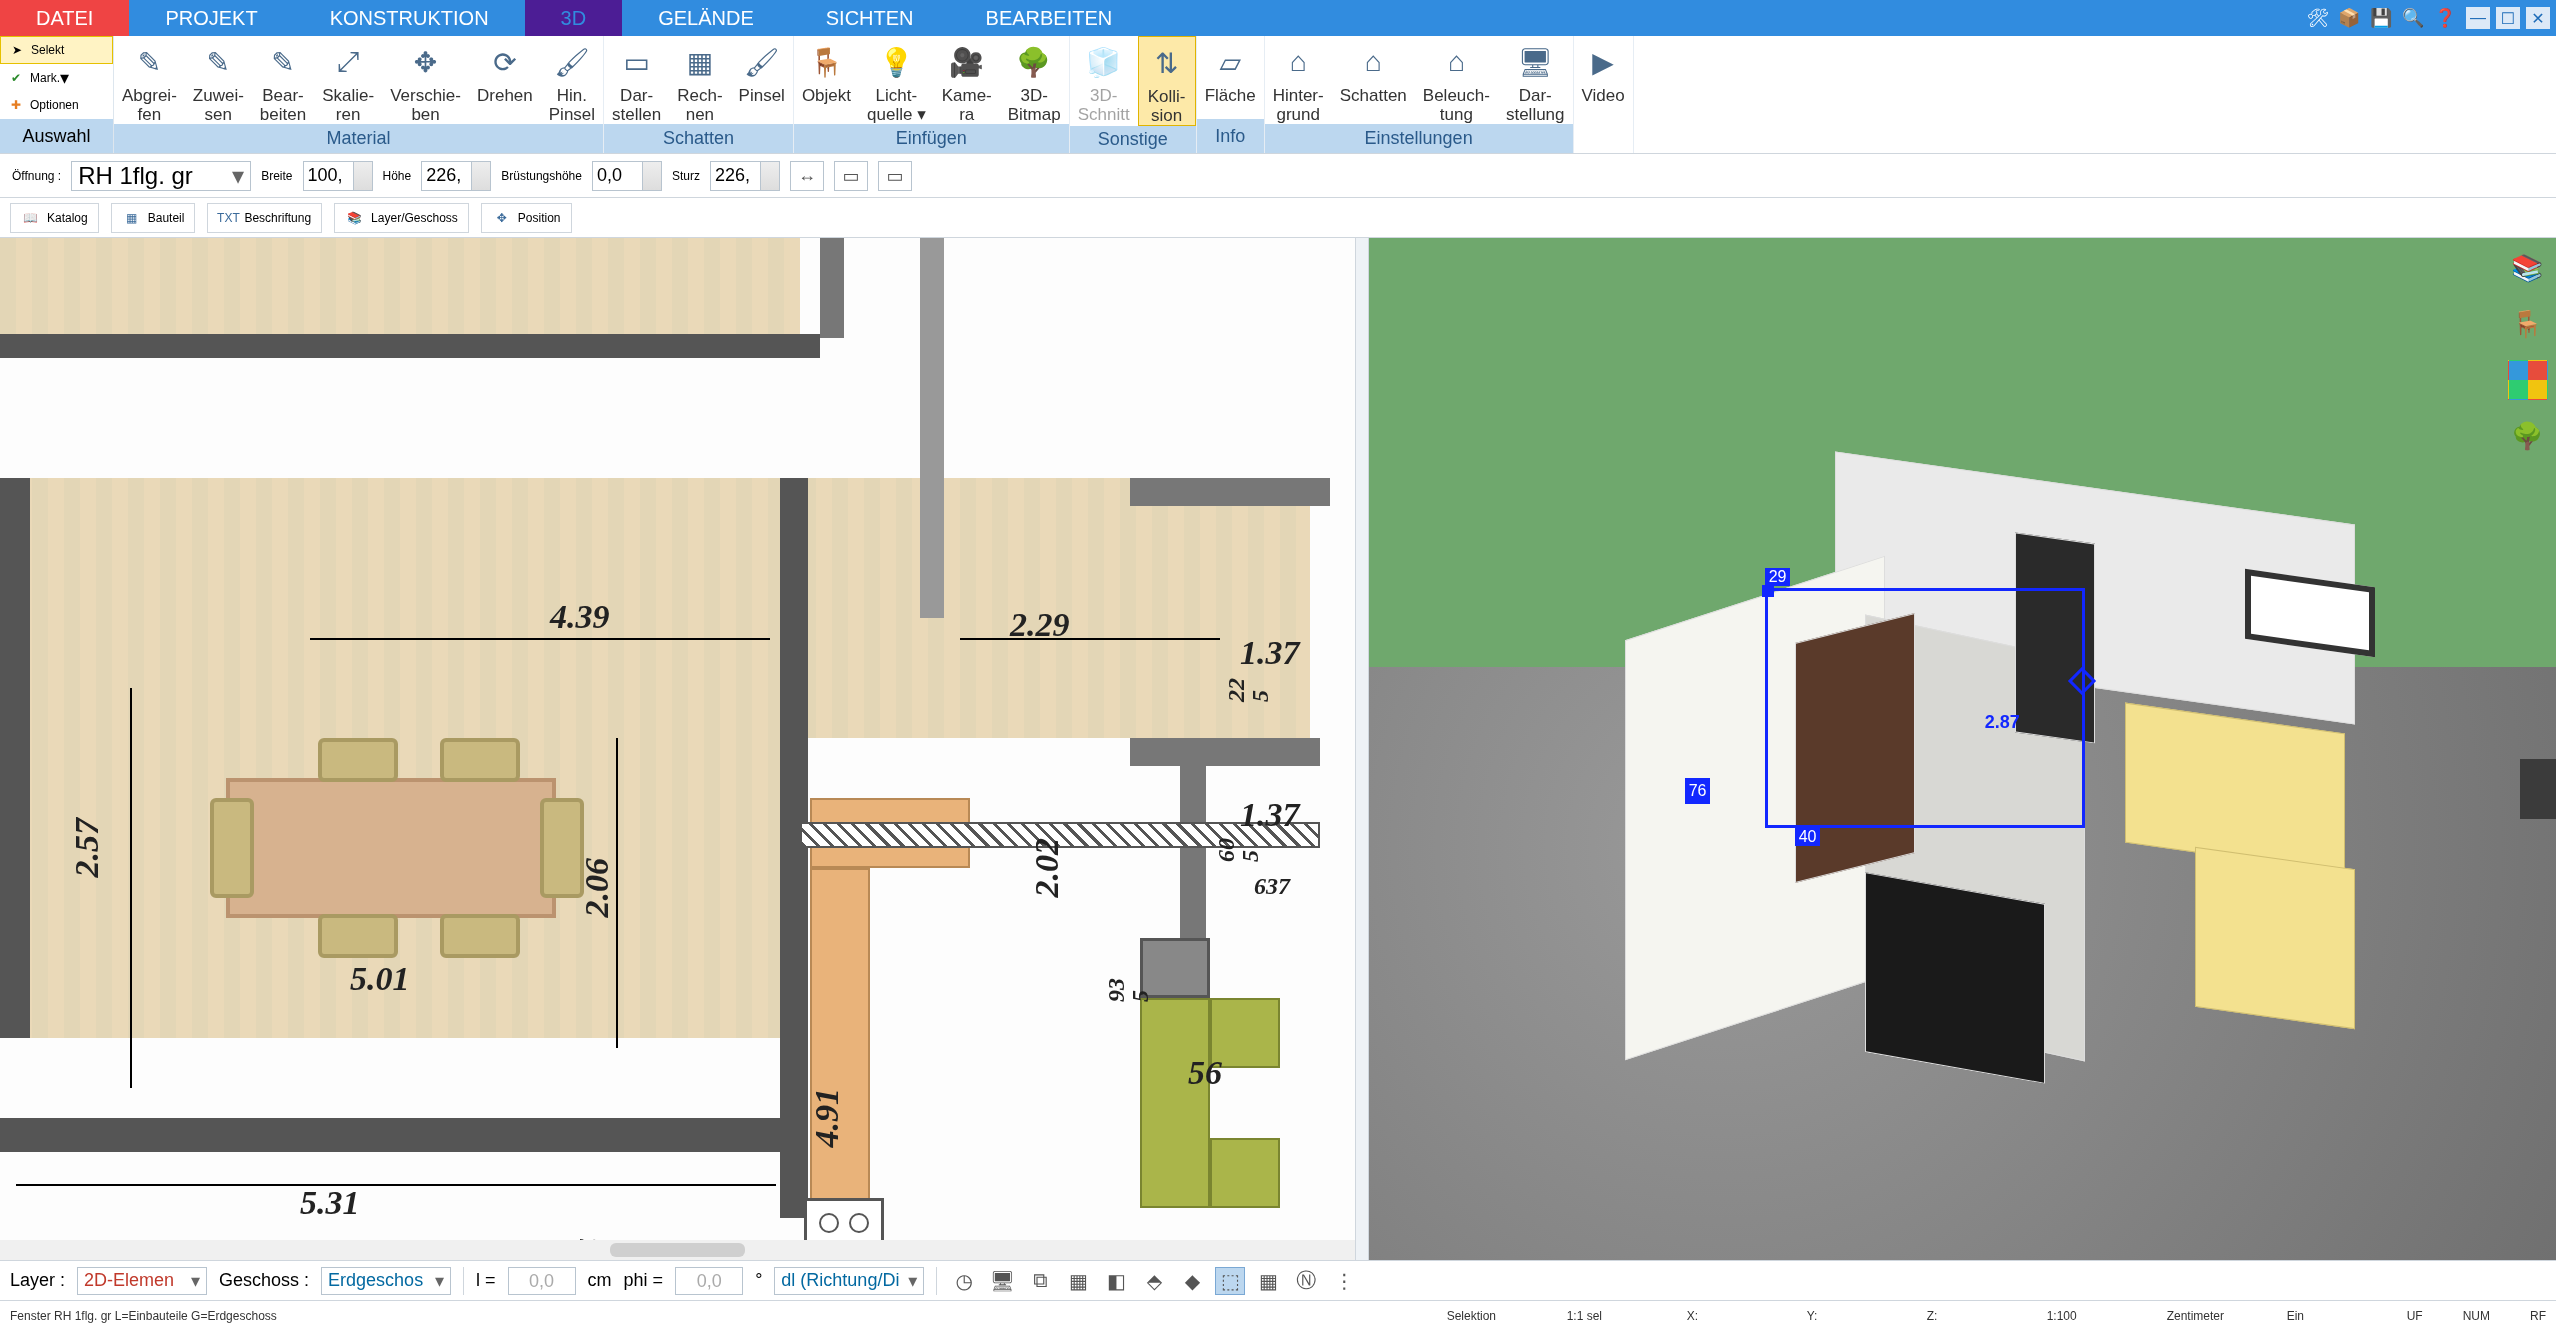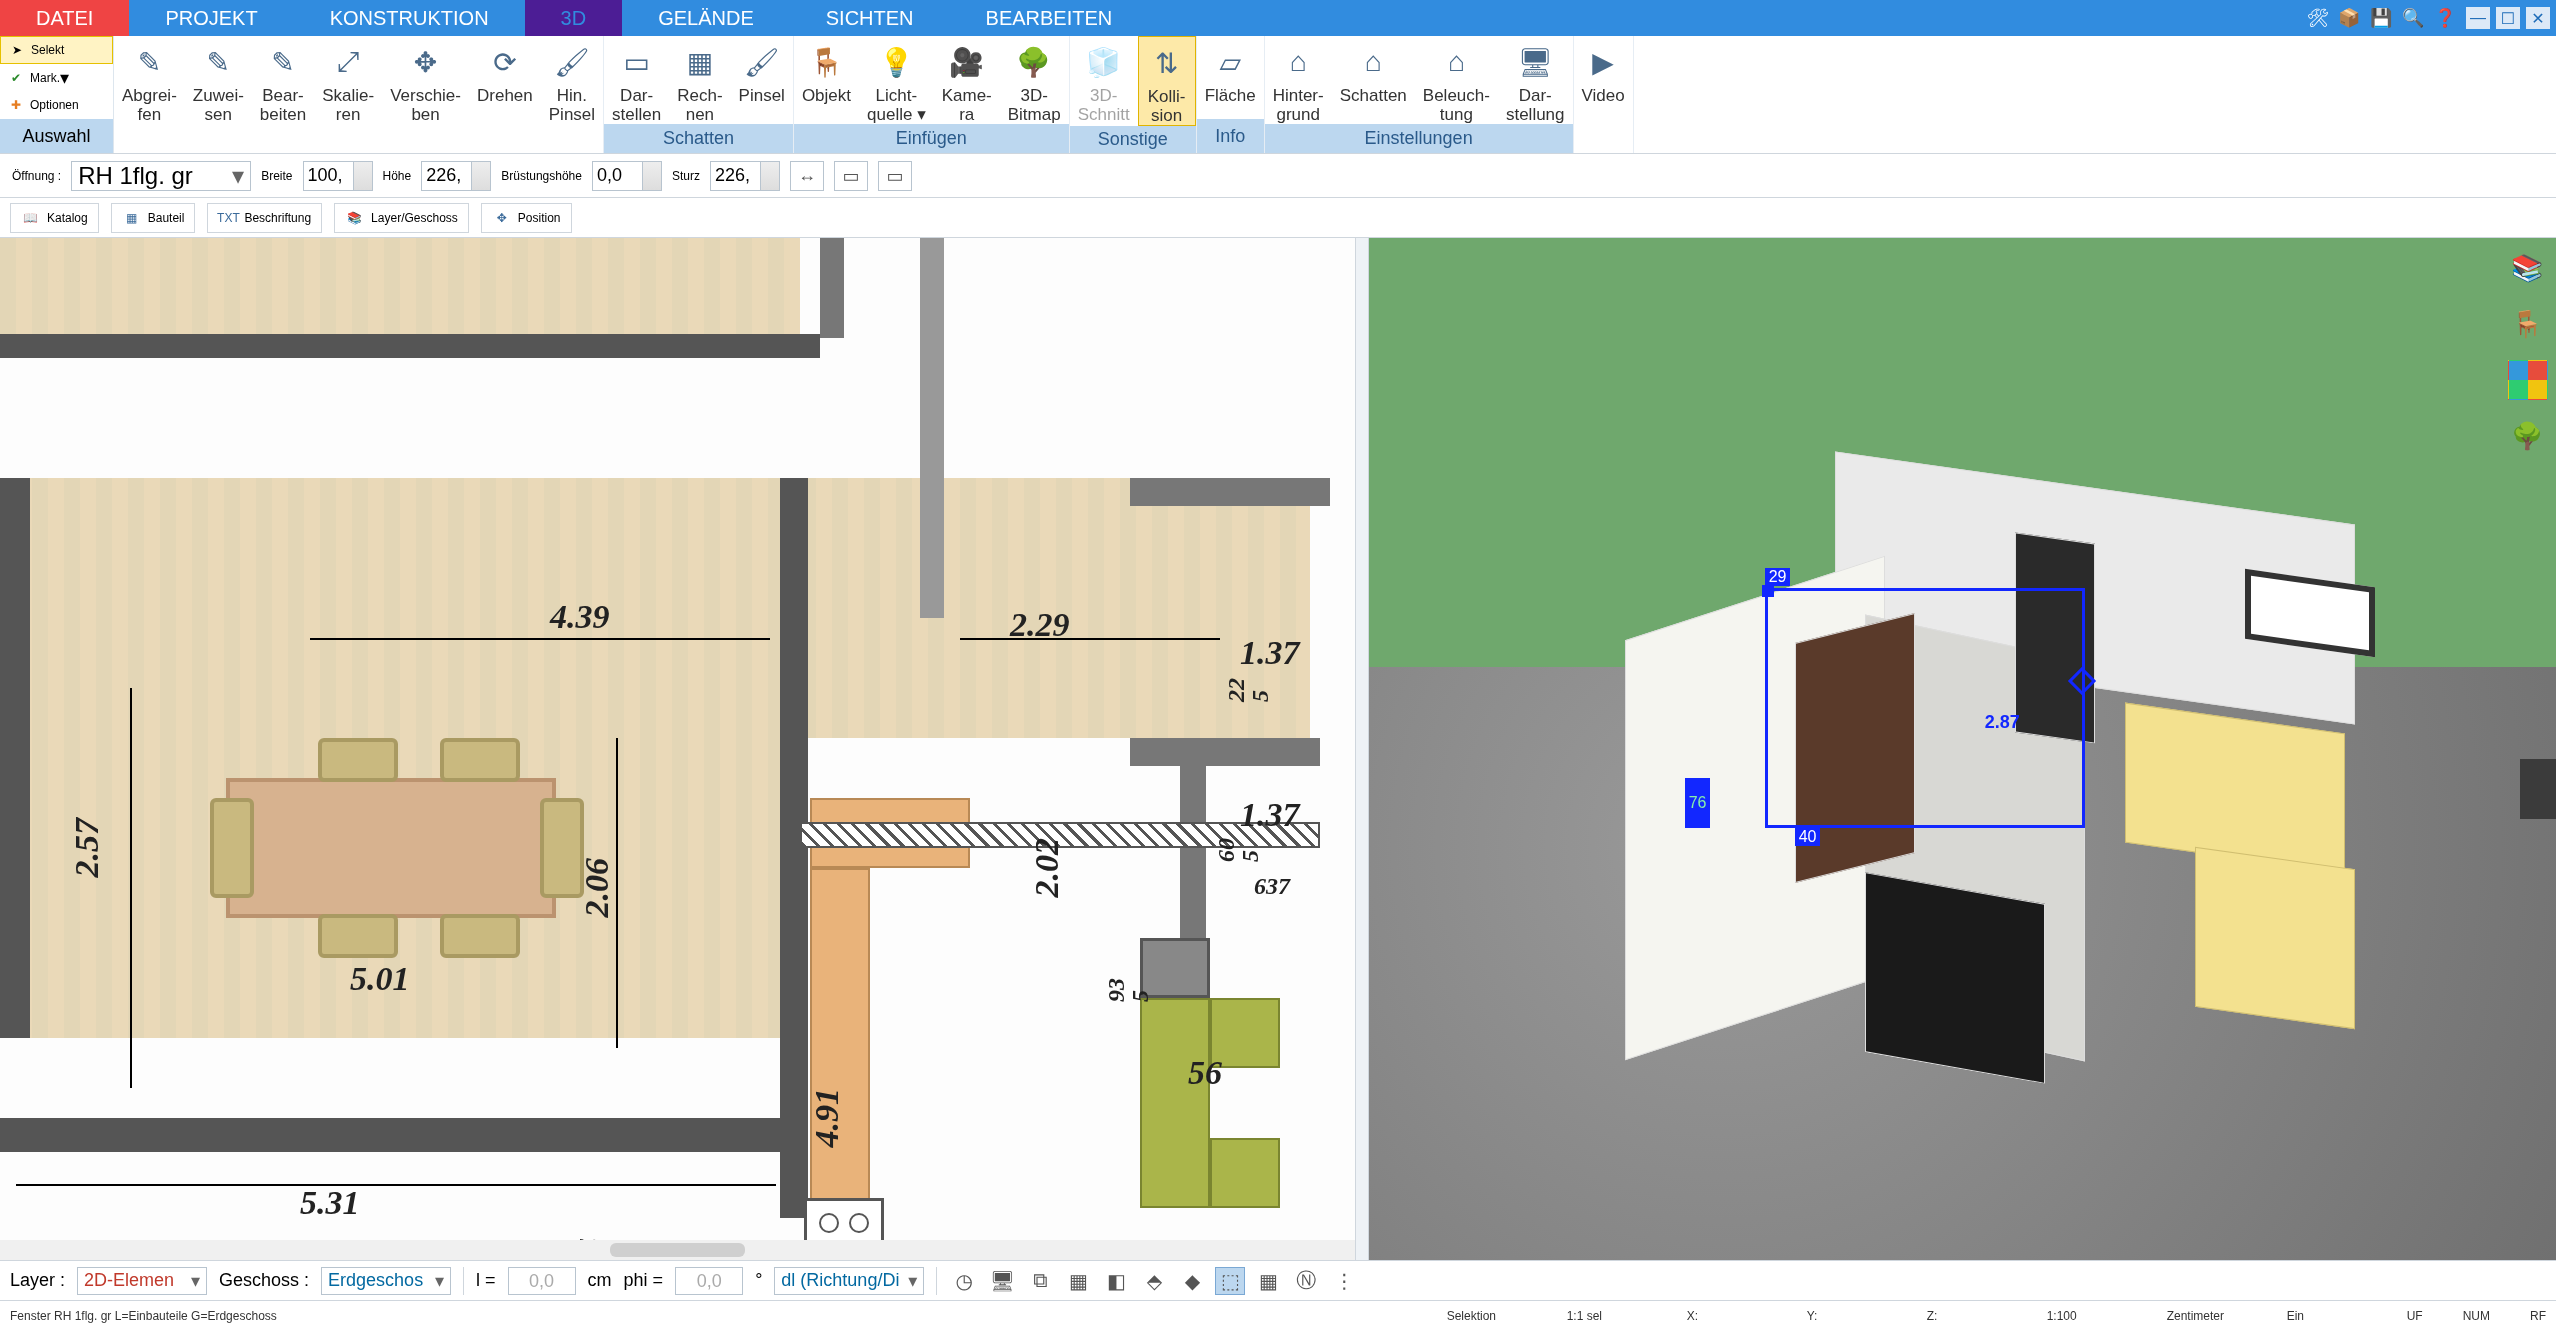--- a/index.html
+++ b/index.html
@@ -166,20 +166,21 @@
             <div class="rbtn">
               <div class="ricon">⟳</div>
               <div class="rl">Drehen</div>
             </div>
             <div class="rbtn">
               <div class="ricon">🖌</div>
               <div class="rl">Hin.
 Pinsel</div>
             </div>
           </div>
+          <div class="cap">Material</div>
         </div>
         <div class="group">
           <div class="btns">
             <div class="rbtn">
               <div class="ricon">▭</div>
               <div class="rl">Dar-
 stellen</div>
             </div>
             <div class="rbtn">
               <div class="ricon">▦</div>
@@ -404,21 +405,21 @@
         <div class="face" style="left:300px;top:430px;width:180px;height:180px;background:#1a1a1a;transform:skewY(10deg)"></div>
         <div class="furn3d" style="left:560px;top:260px;width:220px;height:140px;transform:skewY(8deg)"></div>
         <div class="furn3d" style="left:630px;top:400px;width:160px;height:160px;transform:skewY(8deg)"></div>
         <div class="face" style="left:680px;top:120px;width:130px;height:70px;background:#fff;border:6px solid #333;transform:skewY(8deg)"></div>
 
         <div class="gizmo" style="left:200px;top:130px;width:320px;height:240px;background:transparent">
           <div class="gl" style="left:-6px;top:-6px;width:12px;height:12px"></div>
           <div class="gl" style="right:-10px;top:80px;width:20px;height:20px;transform:rotate(45deg);background:transparent;border:3px solid #1227ff"></div>
         </div>
         <div style="position:absolute;left:200px;top:110px;font-size:16px;background:#1227ff;color:#fff;padding:0 4px">29</div>
-        <div style="position:absolute;left:120px;top:320px;font-size:16px;background:#1227ff;color:#86efac;padding:16px 4px">76</div>
+        <div style="position:absolute;left:120px;top:320px;font-size:16px;background:#1227ff;color:#ffffff;padding:4px 4px">76</div>
         <div style="position:absolute;left:420px;top:254px;font-size:18px;color:#1227ff;font-weight:700">2.87</div>
         <div style="position:absolute;left:230px;top:370px;font-size:16px;background:#1227ff;color:#fff;padding:0 4px">40</div>
       </div>
       <div class="rpalette">
         <div class="rp">📚</div>
         <div class="rp">🪑</div>
         <div class="rp color"></div>
         <div class="rp" style="color:#2a8a2a">🌳</div>
       </div>
       <div class="drawer"></div>

